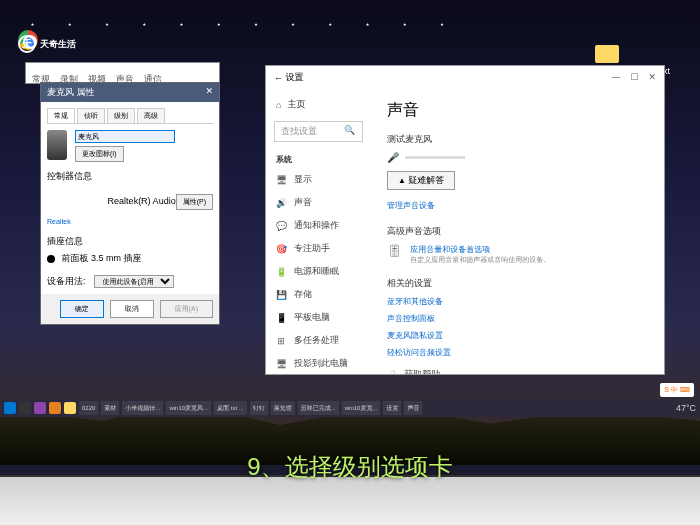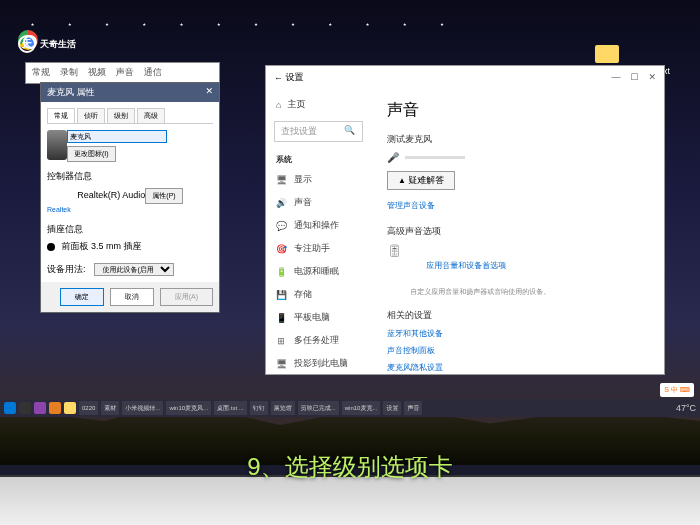--- a/index.html
+++ b/index.html
@@ -10,35 +10,35 @@
 .stars::before{content:"⋆ ⋆  ⋆    ⋆  ⋆ ⋆   ⋆  ⋆    ⋆ ⋆  ⋆   ⋆";position:absolute;color:#fff;top:20px;left:30px;letter-spacing:15px;font-size:8px}
 .watermark{position:absolute;top:35px;left:18px;color:#fff;font-size:12px;font-weight:bold;z-index:100;display:flex;align-items:center;gap:4px}
 .watermark-icon{width:18px;height:18px;border:2px solid #fff;border-radius:50%;display:inline-flex;align-items:center;justify-content:center;font-size:10px}
 .chrome-icon{position:absolute;top:30px;left:18px;width:20px;height:20px;border-radius:50%;background:conic-gradient(#ea4335 0 120deg,#fbbc05 120deg 240deg,#34a853 240deg);z-index:99}
 .chrome-icon::after{content:"";position:absolute;top:5px;left:5px;width:10px;height:10px;border-radius:50%;background:#4285f4;border:2px solid #fff}
 .desktop-folder{position:absolute;top:45px;right:30px;color:#fff;font-size:7px;text-align:center}
 .folder-ico{width:24px;height:18px;background:#ffd966;border-radius:2px;margin:0 auto 2px}
 
 
 .props-outer{position:absolute;top:62px;left:25px;width:195px;height:22px;background:#fff;border:1px solid #888}
-.props-tabs-outer{padding:3px 6px;font-size:7px;color:#555}
+.props-tabs-outer{padding:10px 6px;font-size:7px;color:#555}
 .props-tabs-outer span{margin-right:8px}
 
 .props-dialog{position:absolute;top:82px;left:40px;width:180px;background:#f0f0f0;border:1px solid #666;z-index:10}
 .props-title{background:#4a5a7a;color:#fff;padding:3px 6px;font-size:8px;display:flex;justify-content:space-between}
 .props-body{background:#fff;padding:6px}
 .props-tabs{display:flex;gap:2px;border-bottom:1px solid #ccc;margin-bottom:6px}
 .props-tab{padding:2px 6px;font-size:7px;background:#f5f5f5;border:1px solid #ccc;border-bottom:none}
 .props-tab.active{background:#fff}
-.mic-section{display:flex;align-items:flex-start;margin-bottom:8px}
+.mic-section{display:flex;gap:8px;align-items:flex-start;margin-bottom:8px}
 .mic-img{width:20px;height:30px;background:linear-gradient(#888,#333);border-radius:3px}
 .mic-input{border:1px solid #0078d4;padding:2px;width:100px;font-size:7px;background:#e8f0fe}
 .mic-btn{border:1px solid #999;background:#f0f0f0;padding:2px 6px;font-size:7px;margin-top:3px}
 .ctrl-info{margin:8px 0;font-size:7px}
-.ctrl-row{display:flex;justify-content:center;align-items:center;margin:2px 0}
+.ctrl-row{display:flex;justify-content:flex-end;align-items:center;margin:8px 0}
 .ctrl-link{color:#0066cc;font-size:7px}
 .jack-info{margin:10px 0;font-size:7px}
 .jack-dot{display:inline-block;width:8px;height:8px;background:#000;border-radius:50%;margin-right:4px;vertical-align:middle}
 .usage-row{display:flex;align-items:flex-end;gap:8px;font-size:7px;margin-top:8px}
 .usage-select{border:1px solid #999;padding:1px 4px;width:80px;font-size:7px}
 .dlg-buttons{padding:6px;text-align:right;background:#f0f0f0;display:flex;justify-content:flex-end;gap:6px}
 .dlg-btn{border:1px solid #999;background:#fff;padding:3px 14px;font-size:7px}
 .dlg-btn.primary{background:#e8f0fe;border-color:#0078d4}
 .dlg-btn.disabled{background:#f0f0f0;color:#999}
 
@@ -222,21 +222,21 @@
           <div class="test-bar"></div>
         </div>
         <button class="test-btn">
           ▲ <span>疑难解答</span>
         </button>
         <div class="link-text">管理声音设备</div>
         <div class="section-h" style="margin-top:14px">高级声音选项</div>
         <div class="app-vol">
           <span class="app-vol-icon">🎚</span>
           <div>
-            <div class="app-vol-text link-text" style="margin:16px">应用音量和设备首选项</div>
+            <div class="app-vol-text link-text" style="margin:0">应用音量和设备首选项</div>
             <div class="app-vol-sub">自定义应用音量和扬声器或音响使用的设备。</div>
           </div>
         </div>
         <div class="related">
           <div class="section-h">相关的设置</div>
           <div class="link-text">蓝牙和其他设备</div>
           <div class="link-text">声音控制面板</div>
           <div class="link-text">麦克风隐私设置</div>
           <div class="link-text">轻松访问音频设置</div>
         </div>

